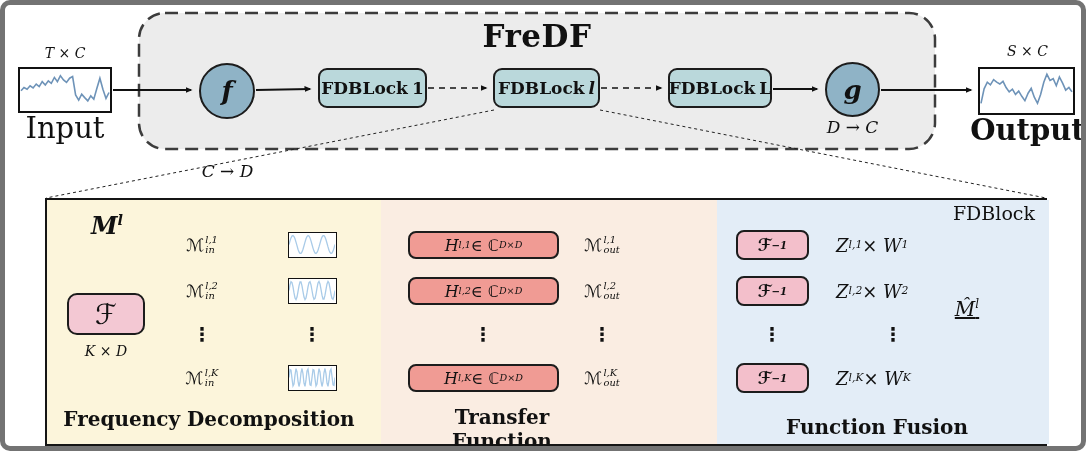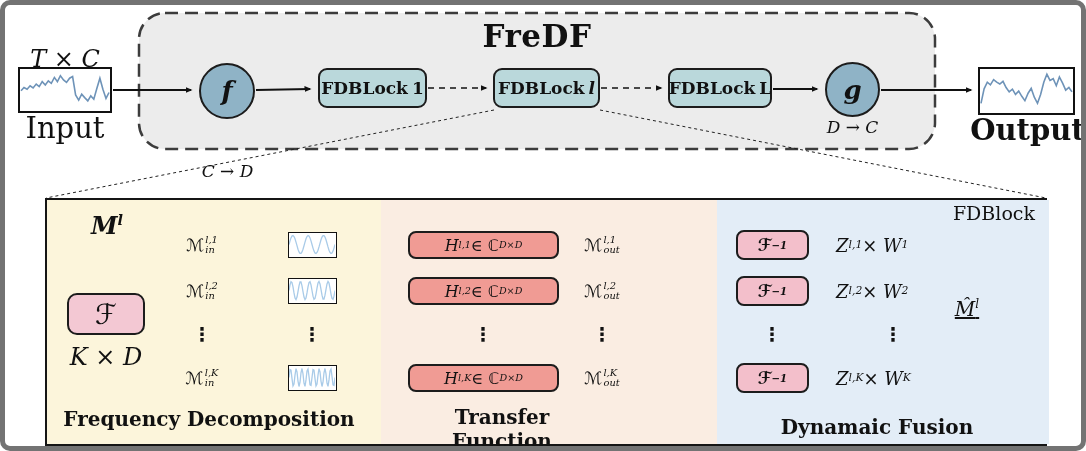--- a/index.html
+++ b/index.html
@@ -19,21 +19,21 @@
   sup, sub { font-size: 60%; line-height: 0; }
   .stk {
     display: inline-flex; flex-direction: column; justify-content: center;
     vertical-align: -0.45em; line-height: 1.0; font-size: 58%; margin-left: 1px;
   }
   .stk span { display: block; text-align: left; }
   .title {
     text-align: center; font-weight: bold; font-size: 31px; letter-spacing: 0.5px;
   }
   .io-label { text-align: center; font-size: 29px; }
-  .dims { text-align: center; font-size: 24px; font-style: italic; }
+  .dims { text-align: center; font-size: 14px; font-style: italic; }
   .mapping { text-align: center; font-size: 17px; font-style: italic; }
   .circle {
     background: var(--circle-fill); border: 2px solid #1c1c1c; border-radius: 50%;
     display: flex; align-items: center; justify-content: center;
     font-weight: bold; font-style: italic; font-size: 26px;
   }
   .box-fdb {
     background: var(--block-fill); border: 2px solid #1c1c1c; border-radius: 9px;
     display: flex; align-items: center; justify-content: center;
     font-weight: bold; font-size: 17px; gap: 4px;
@@ -141,20 +141,21 @@
     <span style="font-style: italic;">l</span>
   </div>
   <div class="abs box-fdb z3" style="left:663px; top:63px; width:104px; height:40px;">
     <span>FDBLock</span>
     <span>L</span>
   </div>
 
   <div class="abs circle z3" style="left:820px; top:57px; width:55px; height:55px;">g</div>
   <div class="abs mapping z3" style="left:805px; top:112px; width:85px;">D → C</div>
 
+  <div class="abs dims z3" style="left:975px; top:38px; width:95px;">S × C</div>
   <div class="abs ts-box z3" style="left:973px; top:62px; width:97px; height:48px;">
     <svg width="93" height="44">
         <polyline points="1.0,34.3 4.1,19.8 7.3,13.2 10.4,15.8 13.6,10.6 16.7,13.2 19.8,15.0 23.0,12.3 26.1,18.5 29.2,22.9 32.4,20.2 35.5,25.5 38.7,22.0 41.8,27.3 44.9,31.7 48.1,24.2 51.2,19.4 54.3,28.2 57.5,34.3 60.6,25.5 63.8,13.2 66.9,5.3 70.0,11.4 73.2,9.7 76.3,16.7 79.4,7.9 82.6,14.1 85.7,21.1 88.9,18.5 92.0,22.9" fill="none" stroke="#6e93b8" stroke-width="1.6"></polyline>
       </svg>
   </div>
   <div class="abs io-label z3" style="left:965px; top:108px; width:115px;font-weight:bold;">Output</div>
 
   <div class="abs detail" style="left:40px; top:193px; width:1002px; height:248px;">
     <div class="col" style="left:0px;   width:334px; background:var(--decomp-bg);"></div>
     <div class="col" style="left:334px; width:336px; background:var(--transfer-bg);"></div>
@@ -226,15 +227,15 @@
   <div class="abs dots z3" style="left:755px; top:319px; width:24px;">⋮</div>
   <div class="abs invbox z3" style="left:731px; top:358px; width:73px; height:30px;">ℱ<sup>−1</sup></div>
 
   <div class="abs zterm z3" style="left:831px; top:226px; width:140px; height:28px;">Z<sup>l,1</sup> × W<sub>1</sub></div>
   <div class="abs zterm z3" style="left:831px; top:272px; width:140px; height:28px;">Z<sup>l,2</sup> × W<sub>2</sub></div>
   <div class="abs dots z3" style="left:876px; top:319px; width:24px;">⋮</div>
   <div class="abs zterm z3" style="left:831px; top:359px; width:140px; height:28px;">Z<sup>l,K</sup> × W<sub>K</sub></div>
 
   <div class="abs math z3" style="left:936px; top:292px; width:52px; font-size:20px; text-align:center;text-decoration:underline;">M̂<sup>l</sup></div>
 
-  <div class="abs seclabel z3" style="left:772px; top:410px; width:200px;">Dynamaic Fusion</div>
+  <div class="abs seclabel z3" style="left:772px; top:410px; width:200px;">Function Fusion</div>
 
 </div>
 
 </body></html>

